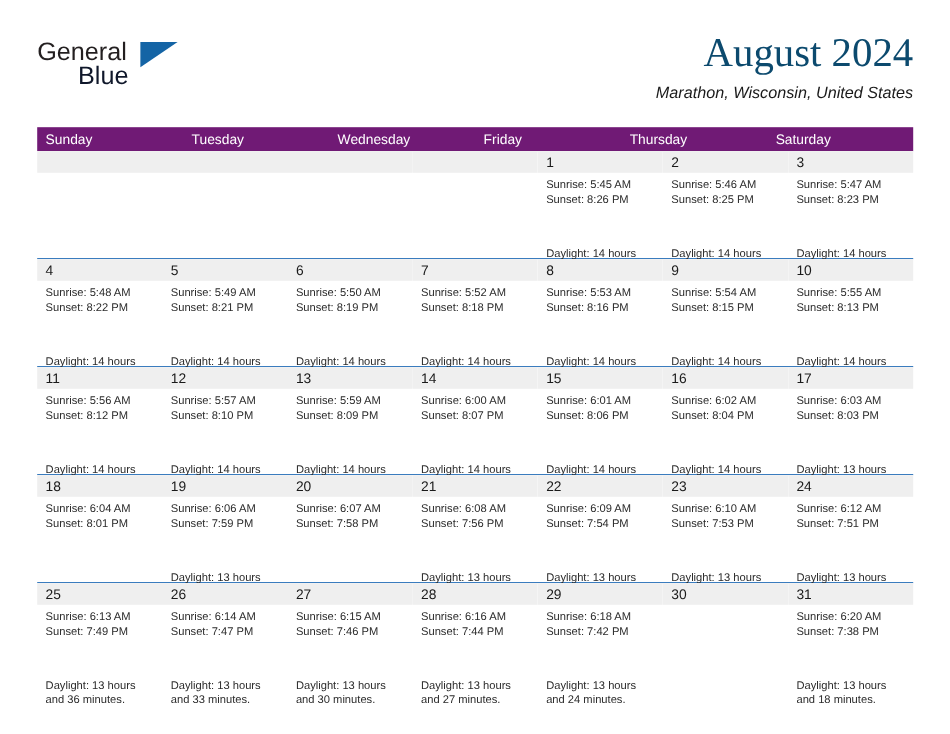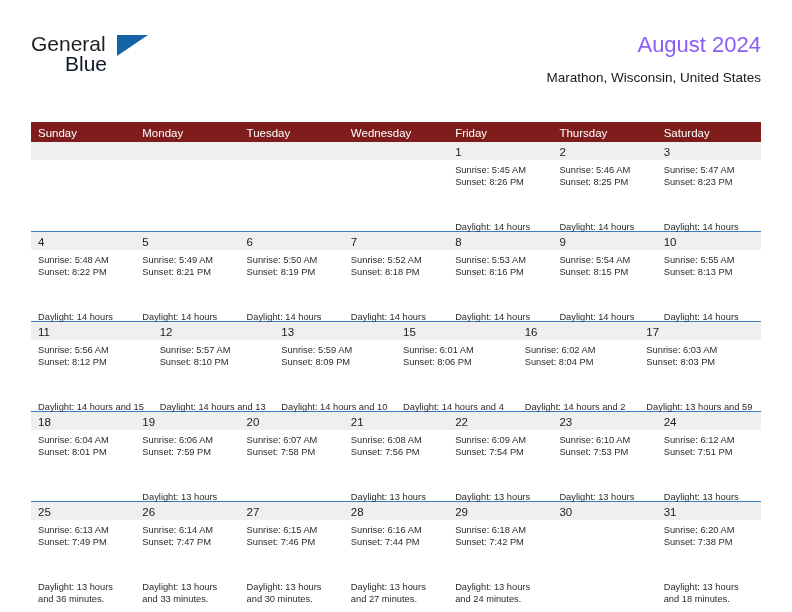--- a/index.html
+++ b/index.html
@@ -60,44 +60,45 @@
     border-left: 31px solid #1464a5;
     border-bottom: 21px solid transparent;
   }
   .title-block {
     position: absolute;
     right: 0;
     top: 0;
     text-align: right;
   }
   .month-title {
-    font-size: 22px;
-    color: #8b5cf6;
+    font-size: 34px;
+    color: #0c4a6e;
     line-height: 34px;
     white-space: nowrap;
+    font-family: Liberation Serif, serif;
   }
   .location {
     font-size: 13.5px;
     color: #1a1a1a;
     line-height: 18px;
     margin-top: 7px;
     white-space: nowrap;
+    font-style: italic;
   }
 
   
   .calendar {
     position: absolute;
     left: 31px;
     top: 106px;
     width: 730px;
   }
   .weekday-row {
     display: flex;
-    background: #7f1d1d;
-    margin-top: 16px;
+    background: #701a75;
   }
   .weekday {
     flex: 1 1 0;
     box-sizing: border-box;
     color: #ffffff;
     font-size: 11.5px;
     line-height: 18px;
     padding: 2px 0 2px 7px;
     height: 20px;
     white-space: nowrap;
@@ -157,21 +158,20 @@
     </div>
     <div class="title-block">
       <div class="month-title">August 2024</div>
       <div class="location">Marathon, Wisconsin, United States</div>
     </div>
   </div>
 
   <div class="calendar">
     <div class="weekday-row">
       <div class="weekday">Sunday</div>
-      <div class="weekday">Monday</div>
       <div class="weekday">Tuesday</div>
       <div class="weekday">Wednesday</div>
       <div class="weekday">Friday</div>
       <div class="weekday">Thursday</div>
       <div class="weekday">Saturday</div>
     </div>
     <div id="weeks-container">
         <div class="week-row first">
           <div class="day-cell empty">
             <div class="date-band"><span class="date-num"></span></div>
@@ -287,20 +287,28 @@
           </div>
           <div class="day-cell">
             <div class="date-band"><span class="date-num">13</span></div>
             <div class="day-info">
               <div>Sunrise: 5:59 AM</div>
               <div>Sunset: 8:09 PM</div>
               <div class="daylight-wrap">Daylight: 14 hours and 10 minutes.</div>
             </div>
           </div>
           <div class="day-cell">
+            <div class="date-band"><span class="date-num">14</span></div>
+            <div class="day-info">
+              <div>Sunrise: 6:00 AM</div>
+              <div>Sunset: 8:07 PM</div>
+              <div class="daylight-wrap">Daylight: 14 hours and 7 minutes.</div>
+            </div>
+          </div>
+          <div class="day-cell">
             <div class="date-band"><span class="date-num">15</span></div>
             <div class="day-info">
               <div>Sunrise: 6:01 AM</div>
               <div>Sunset: 8:06 PM</div>
               <div class="daylight-wrap">Daylight: 14 hours and 4 minutes.</div>
             </div>
           </div>
           <div class="day-cell">
             <div class="date-band"><span class="date-num">16</span></div>
             <div class="day-info">

